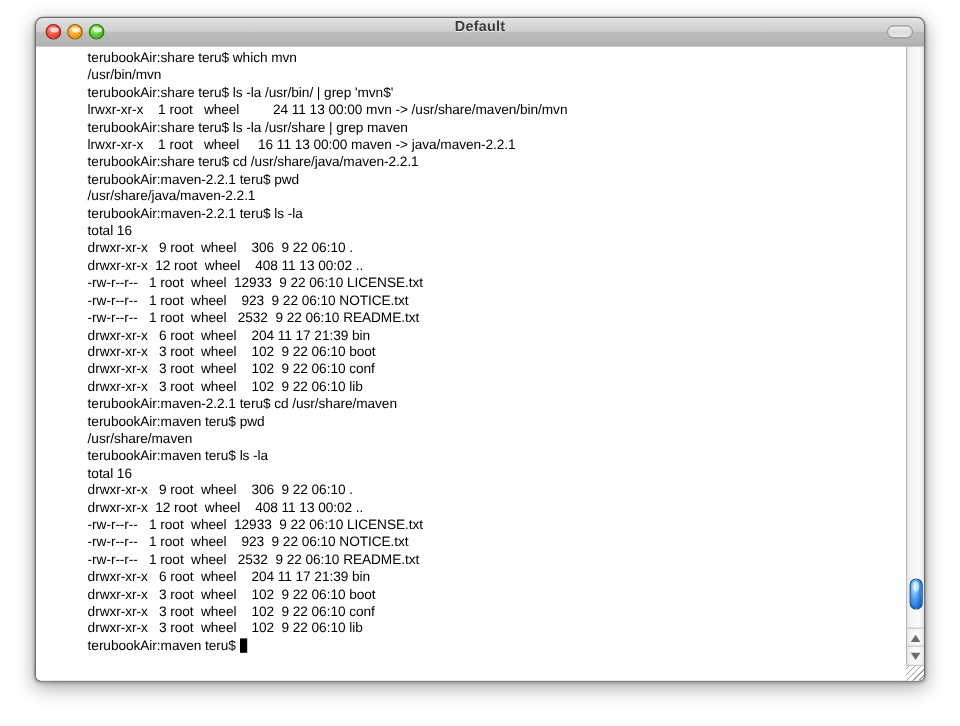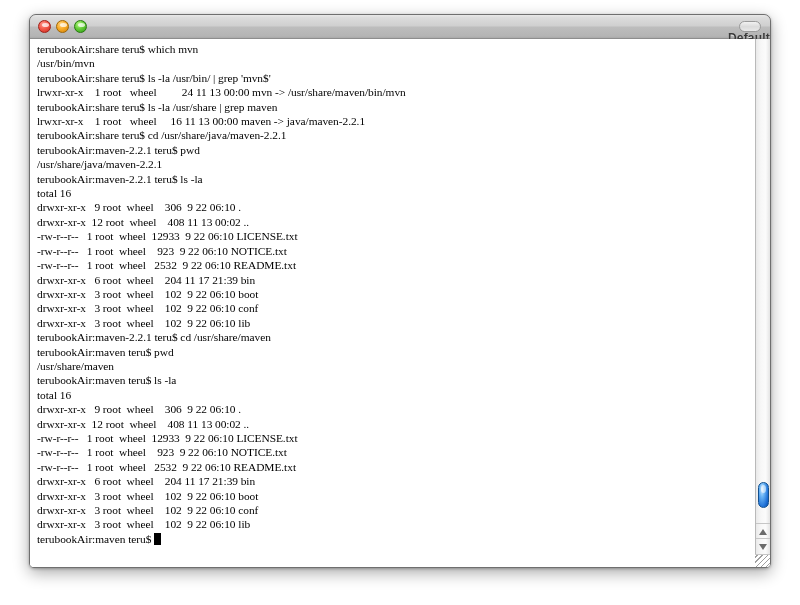--- a/index.html
+++ b/index.html
@@ -75,22 +75,22 @@
   .light.minimize {
     background: radial-gradient(circle at 38% 30%, #ffd88a 0%, #f9ab27 45%, #cf8008 100%);
     border: 1px solid #9e6505;
   }
   .light.zoom {
     background: radial-gradient(circle at 38% 30%, #befc8e 0%, #65cd38 45%, #2e9b16 100%);
     border: 1px solid #26780f;
   }
   #window-title {
     position: absolute;
-    left: 0; right: 0; top: 16px;
-    text-align: right;
+    left: 0; right: 0; top: 0;
+    text-align: center;
     font-family: "Liberation Sans", sans-serif;
     font-size: 12px;
     font-weight: bold;
     color: #3a3a3a;
     text-shadow: 0 1px 0 rgba(255,255,255,0.7);
     letter-spacing: 0.2px;
   }
   #toolbar-toggle {
     position: absolute;
     right: 9px; top: 6px;
@@ -111,26 +111,27 @@
   #terminal {
     position: absolute;
     left: 0; top: 0;
     right: 15px; bottom: 0;
     background: #ffffff;
     overflow: hidden;
     padding: 3px 0 0 7px;
     box-sizing: border-box;
   }
   #term-lines {
-    font-family: Liberation Serif, serif;
+    font-family: Liberation Sans, sans-serif;
     font-size: 11.4px;
     line-height: 14.42px;
     color: #000000;
     white-space: pre;
     letter-spacing: -0.05px;
+    margin-left: 36px;
   }
   .tline {
     height: 14.42px;
   }
   .cursor {
     display: inline-block;
     width: 6.6px;
     height: 11.5px;
     background: #000000;
     vertical-align: -2px;

